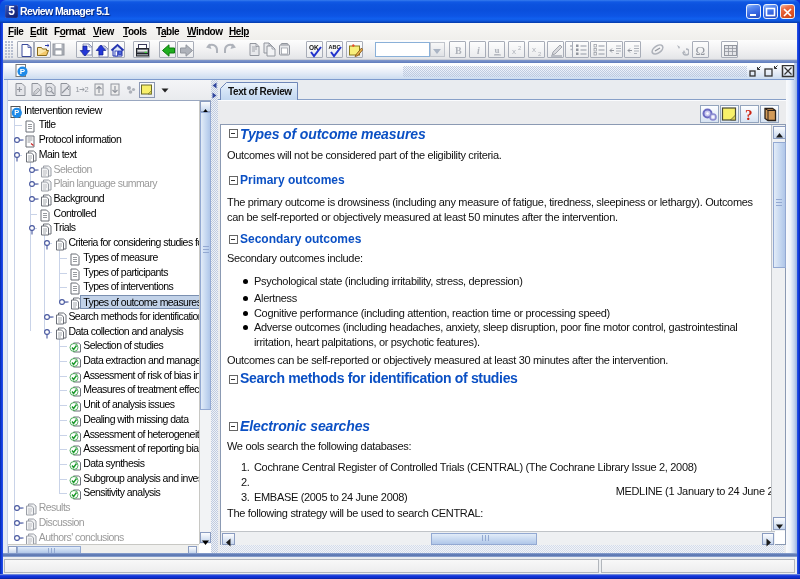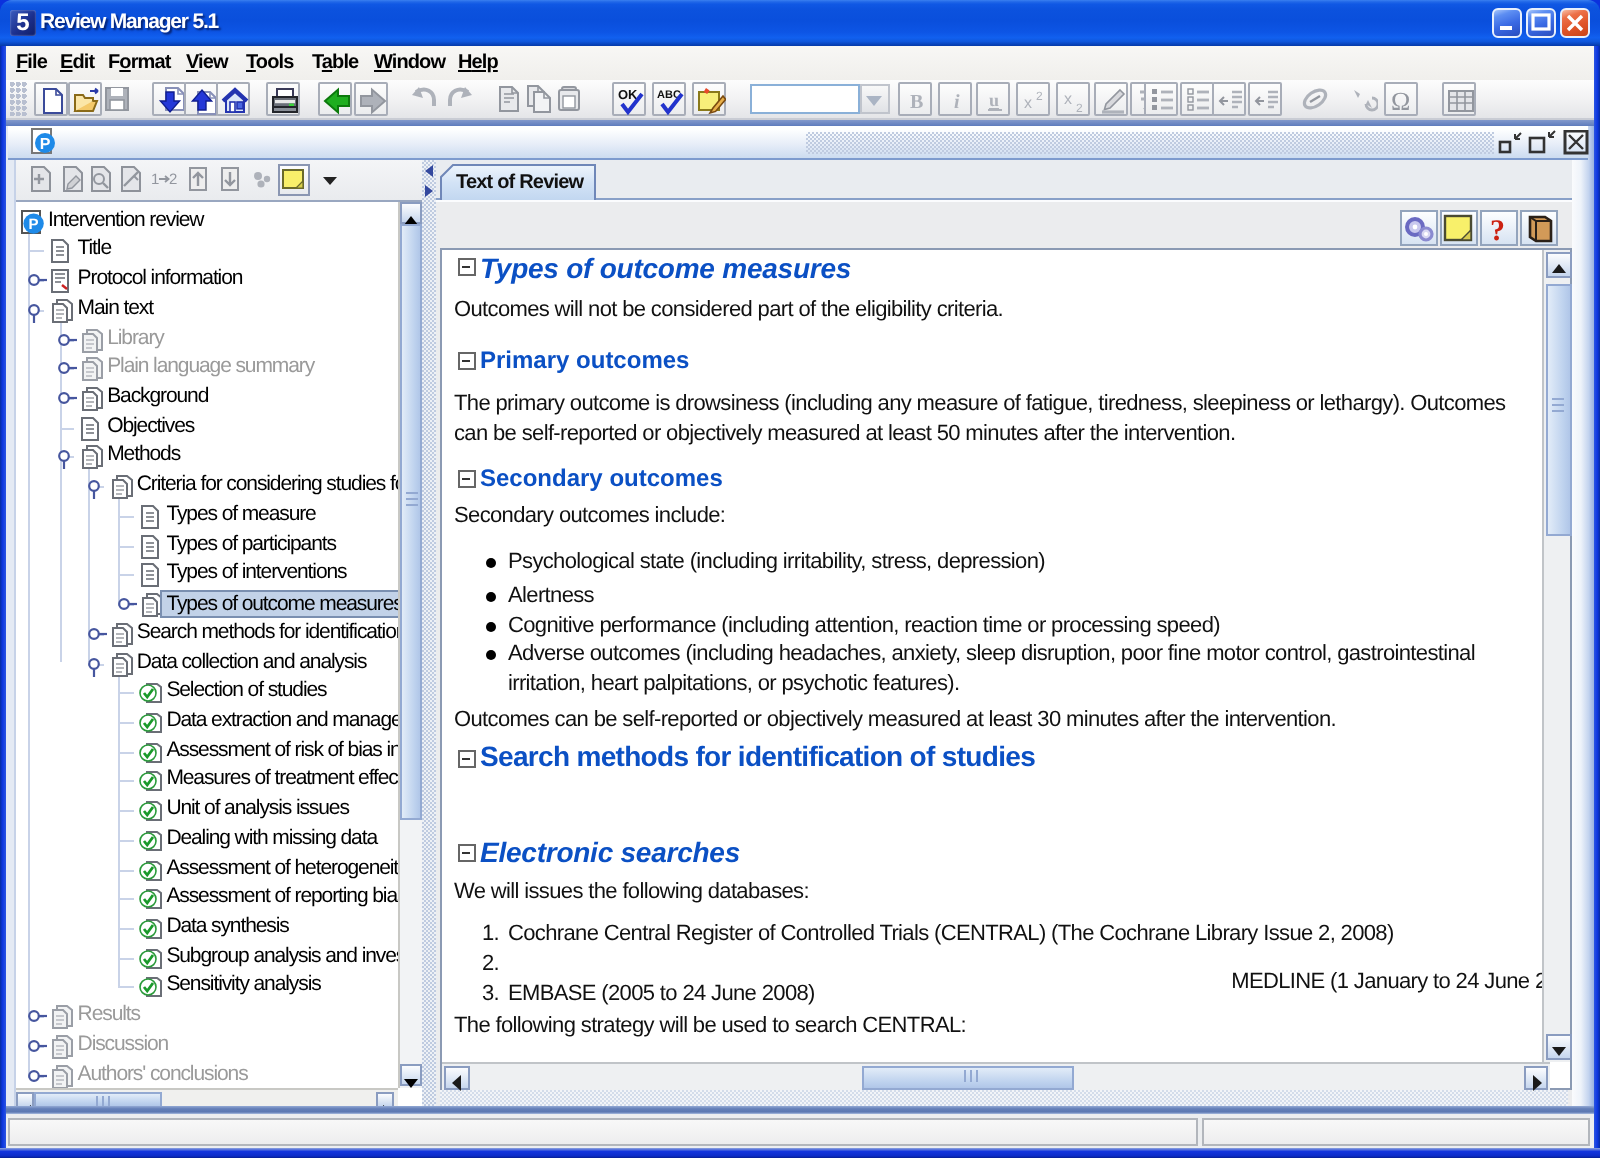--- a/index.html
+++ b/index.html
@@ -444,21 +444,21 @@
       <svg style="position:absolute;left:20.1px;top:62.580000000000005px" width="12" height="12">
         <circle cx="4" cy="4" r="2.4" fill="#fff" stroke="#46569e" stroke-width="1.1"></circle>
         <path d="M6.5 4h4" stroke="#46569e" stroke-width="1.1"></path>
       </svg>
       <div style="position:absolute;left:31.1px;top:60.580000000000005px;"><svg width="13" height="13" viewBox="0 0 13 13">
           <path d="M4.5 1h5L12 3v8H4.5z" fill="#f2f3f4" stroke="#9a9ea6"></path>
           <path d="M2.5 3h5l2 2v7h-7z" fill="#f2f3f4" stroke="#9a9ea6"></path>
           <path d="M4 6h4M4 8h4M4 10h3" stroke="#9a9ea6" stroke-width=".6"></path>
         </svg></div>
       <div class="trow" style="top:59.580000000000005px;left:45.6px;">
-        <span class="lbl grey" style="">Library</span>
+        <span class="lbl grey" style="">Selection</span>
       </div>
       <div class="tline" style="left:21.5px;top:81.30000000000001px;width:7.600000000000001px;height:1px;"></div>
       <svg style="position:absolute;left:20.1px;top:77.30000000000001px" width="12" height="12">
         <circle cx="4" cy="4" r="2.4" fill="#fff" stroke="#46569e" stroke-width="1.1"></circle>
         <path d="M6.5 4h4" stroke="#46569e" stroke-width="1.1"></path>
       </svg>
       <div style="position:absolute;left:31.1px;top:75.30000000000001px;"><svg width="13" height="13" viewBox="0 0 13 13">
           <path d="M4.5 1h5L12 3v8H4.5z" fill="#f2f3f4" stroke="#9a9ea6"></path>
           <path d="M2.5 3h5l2 2v7h-7z" fill="#f2f3f4" stroke="#9a9ea6"></path>
           <path d="M4 6h4M4 8h4M4 10h3" stroke="#9a9ea6" stroke-width=".6"></path>
@@ -478,34 +478,34 @@
         </svg></div>
       <div class="trow" style="top:89.02000000000001px;left:45.6px;">
         <span class="lbl" style="">Background</span>
       </div>
       <div class="tline" style="left:21.5px;top:110.74000000000001px;width:7.600000000000001px;height:1px;"></div>
       <div style="position:absolute;left:31.1px;top:104.74000000000001px;"><svg width="12" height="13" viewBox="0 0 12 13">
           <path d="M2 1h5.5L10 3.5V12H2z" fill="#fff" stroke="#6a6e76"></path>
           <path d="M4 4.5h4M4 6.5h4M4 8.5h4" stroke="#6a6e76" stroke-width=".7"></path>
         </svg></div>
       <div class="trow" style="top:103.74000000000001px;left:45.6px;">
-        <span class="lbl" style="">Objectives</span>
+        <span class="lbl" style="">Controlled</span>
       </div>
       <div class="tline" style="left:21.5px;top:125.46000000000001px;width:7.600000000000001px;height:1px;"></div>
       <svg style="position:absolute;left:20.1px;top:121.46000000000001px" width="12" height="12">
         <circle cx="4" cy="4" r="2.4" fill="#fff" stroke="#46569e" stroke-width="1.1"></circle>
         <path d="M4 6.5v4" stroke="#46569e" stroke-width="1.1"></path>
       </svg>
       <div style="position:absolute;left:31.1px;top:119.46000000000001px;"><svg width="13" height="13" viewBox="0 0 13 13">
           <path d="M4.5 1h5L12 3v8H4.5z" fill="#fff" stroke="#6a6e76"></path>
           <path d="M2.5 3h5l2 2v7h-7z" fill="#fff" stroke="#6a6e76"></path>
           <path d="M4 6h4M4 8h4M4 10h3" stroke="#6a6e76" stroke-width=".6"></path>
         </svg></div>
       <div class="trow" style="top:118.46000000000001px;left:45.6px;">
-        <span class="lbl" style="">Methods</span>
+        <span class="lbl" style="">Trials</span>
       </div>
       <div class="tline" style="left:36px;top:140.18px;width:7.900000000000006px;height:1px;"></div>
       <svg style="position:absolute;left:34.900000000000006px;top:136.18px" width="12" height="12">
         <circle cx="4" cy="4" r="2.4" fill="#fff" stroke="#46569e" stroke-width="1.1"></circle>
         <path d="M4 6.5v4" stroke="#46569e" stroke-width="1.1"></path>
       </svg>
       <div style="position:absolute;left:45.900000000000006px;top:134.18px;"><svg width="13" height="13" viewBox="0 0 13 13">
           <path d="M4.5 1h5L12 3v8H4.5z" fill="#fff" stroke="#6a6e76"></path>
           <path d="M2.5 3h5l2 2v7h-7z" fill="#fff" stroke="#6a6e76"></path>
           <path d="M4 6h4M4 8h4M4 10h3" stroke="#6a6e76" stroke-width=".6"></path>
@@ -779,21 +779,21 @@
           <div class="para" style="left:27px;top:165.5px;width:500px;">Alertness</div>
           <div style="position:absolute;left:16px;top:186px;width:5px;height:5px;border-radius:50%;background:#000;"></div>
           <div class="para" style="left:27px;top:181px;width:500px;">Cognitive performance (including attention, reaction time or processing speed)</div>
           <div style="position:absolute;left:16px;top:200.3px;width:5px;height:5px;border-radius:50%;background:#000;"></div>
           <div class="para" style="left:27px;top:195.3px;width:500px;">Adverse outcomes (including headaches, anxiety, sleep disruption, poor fine motor control, gastrointestinal irritation, heart palpitations, or psychotic features).</div>
           <div class="para" style="top:227.5px;">Outcomes can be self-reported or objectively measured at least 30 minutes after the intervention.</div>
           <div class="minus" style="top:250px;"></div>
           <div class="h2" style="top:245px;">Search methods for identification of studies</div>
           <div class="minus" style="top:297px;"></div>
           <div class="h3" style="top:293px;">Electronic searches</div>
-          <div class="para" style="top:313.5px;">We will issues the following databases:</div>
+          <div class="para" style="top:313.5px;">We ools search the following databases:</div>
           <div class="para" style="left:14px;top:334.5px;">1.</div>
           <div class="para" style="left:27px;top:334.5px;">Cochrane Central Register of Controlled Trials (CENTRAL) (The Cochrane Library Issue 2, 2008)</div>
           <div class="para" style="left:14px;top:350.3px;">2.</div>
           <div class="para" style="left:27px;top:359px;text-align:right;">MEDLINE (1 January to 24 June 2008)</div>
           <div class="para" style="left:14px;top:365.3px;">3.</div>
           <div class="para" style="left:27px;top:365.3px;">EMBASE (2005 to 24 June 2008)</div>
           <div class="para" style="top:381px;">The following strategy will be used to search CENTRAL:</div>
         </div>
       </div>
 <div class="abs" id="vsb">

